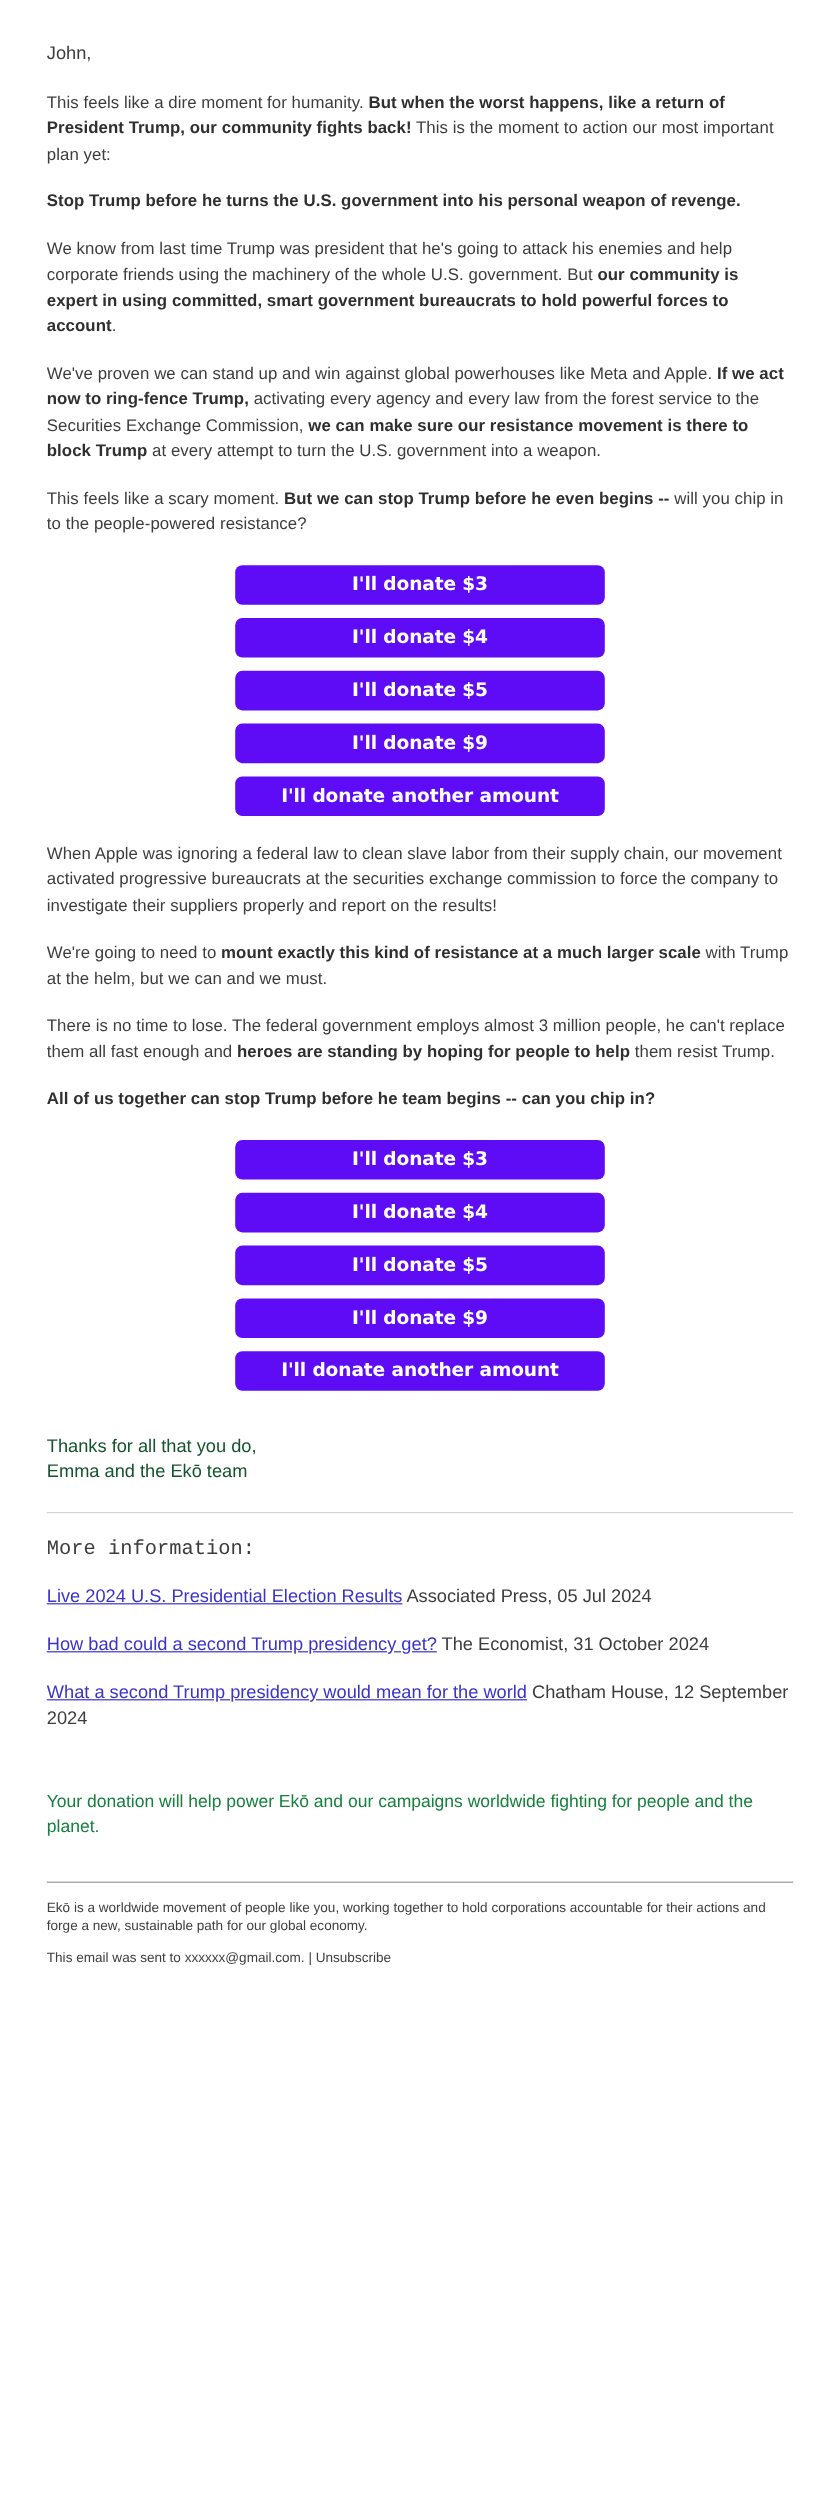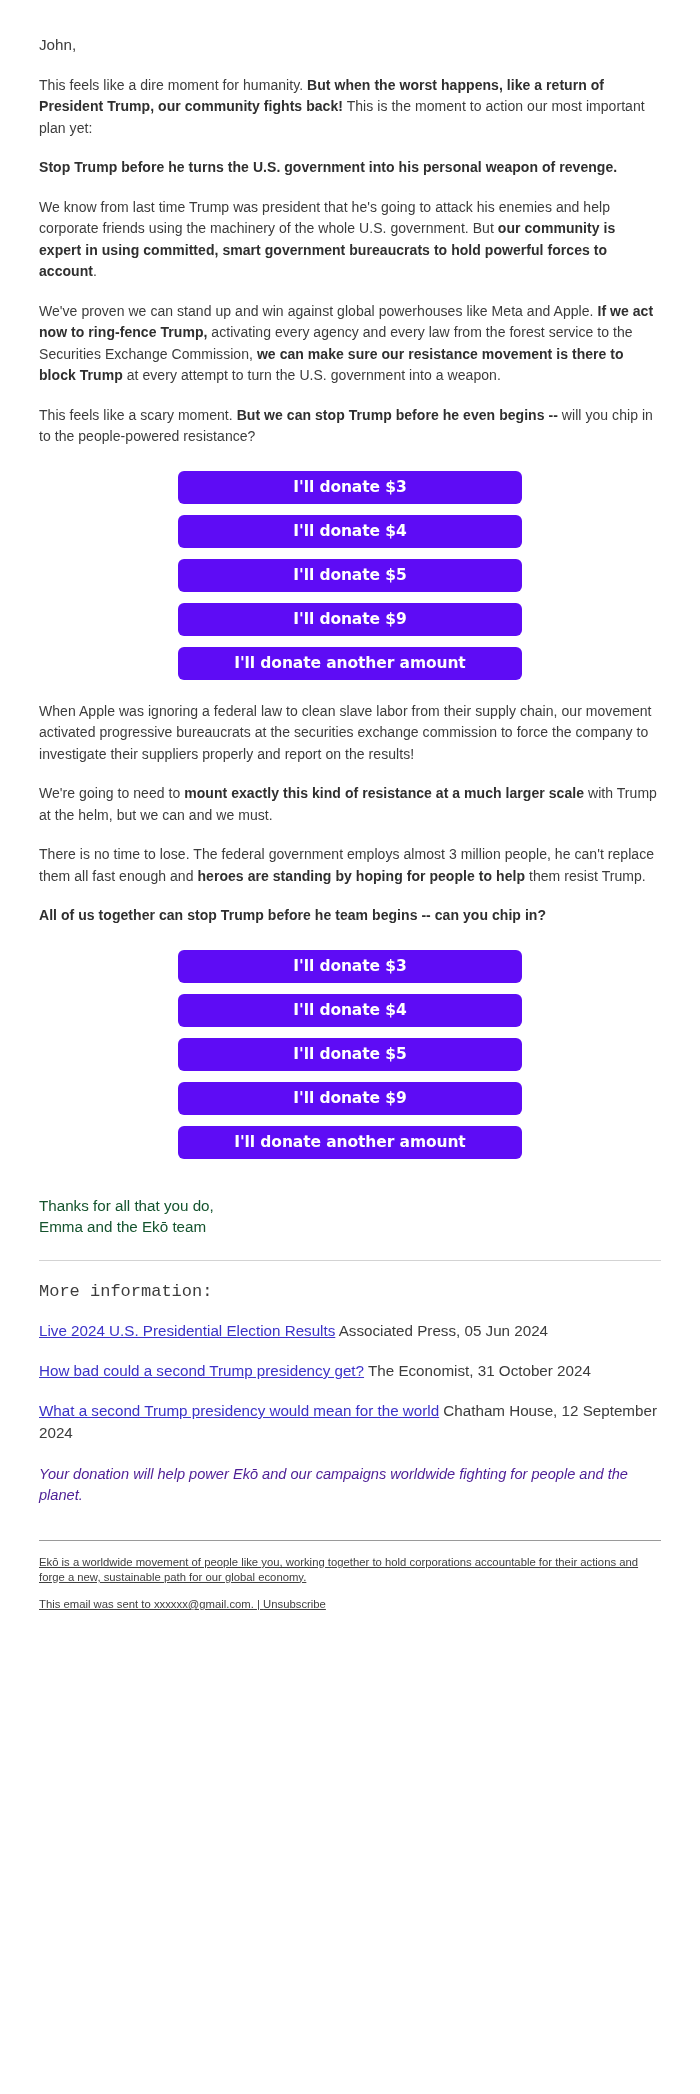--- a/index.html
+++ b/index.html
@@ -33,21 +33,21 @@
     color: #3c3c3c;
   }
   b, strong { font-weight: 700; color: #2f2f2f; }
 
   .cta-block {
     margin: 0 0 3px 0;
     padding-top: 5px;
   }
   .cta-button {
     display: block;
-    width: 344px;
+    width: 308px;
     margin: 0 auto 11px auto;
     box-sizing: border-box;
     height: 33px;
     line-height: 33px;
     text-align: center;
     background: #5e0cf5;
     color: #ffffff;
     font-size: 15.5px;
     font-weight: 700;
     border-radius: 6px;
@@ -80,38 +80,36 @@
   .ref {
     margin: 0 0 18px 0;
     font-size: 15.2px;
     line-height: 22px;
     color: #3c3c3c;
   }
   .ref a {
     color: #3b32c8;
   }
   .disclaimer {
-    margin: 20px 0 0 0;
+    margin: 48px 0 0 0;
     font-size: 14.6px;
     line-height: 21px;
-    font-style: italic;
-    color: #4c1d95;
+    color: #15803d;
   }
   .footer-wrap {
     margin-top: 34px;
     border-top: 1px solid #9a9a9a;
     padding-top: 14px;
     padding-bottom: 60px;
   }
   .footer-text {
     margin: 0 0 13px 0;
     font-size: 11.3px;
     line-height: 14.5px;
     color: #404040;
-    text-decoration: underline;
   }
   .footer-text.last { margin-bottom: 0; }
 </style>
 </head>
 <body>
 
 <div class="email">
 
   <p class="greeting">John,</p>
 
@@ -153,21 +151,21 @@
   <p class="sig">
     <span>Thanks for all that you do,</span><br>
     <span>Emma and the Ekō team</span>
   </p>
 
   <hr class="rule">
 
   <p class="more-label">More information:</p>
 
   <div id="ref-list">
-      <p class="ref"><a href="#">Live 2024 U.S. Presidential Election Results</a><span> Associated Press, 05 Jun 2024</span></p>
+      <p class="ref"><a href="#">Live 2024 U.S. Presidential Election Results</a><span> Associated Press, 05 Jul 2024</span></p>
       <p class="ref"><a href="#">How bad could a second Trump presidency get?</a><span> The Economist, 31 October 2024</span></p>
       <p class="ref"><a href="#">What a second Trump presidency would mean for the world</a><span> Chatham House, 12 September 2024</span></p>
     </div>
 
   <p class="disclaimer">Your donation will help power Ekō and our campaigns worldwide fighting for people and the planet.</p>
 
   <div class="footer-wrap">
     <p class="footer-text">Ekō is a worldwide movement of people like you, working together to hold corporations accountable for their actions and forge a new, sustainable path for our global economy.</p>
     <p class="footer-text last">
       <span>This email was sent to xxxxxx@gmail.com. | </span><span>Unsubscribe</span>

